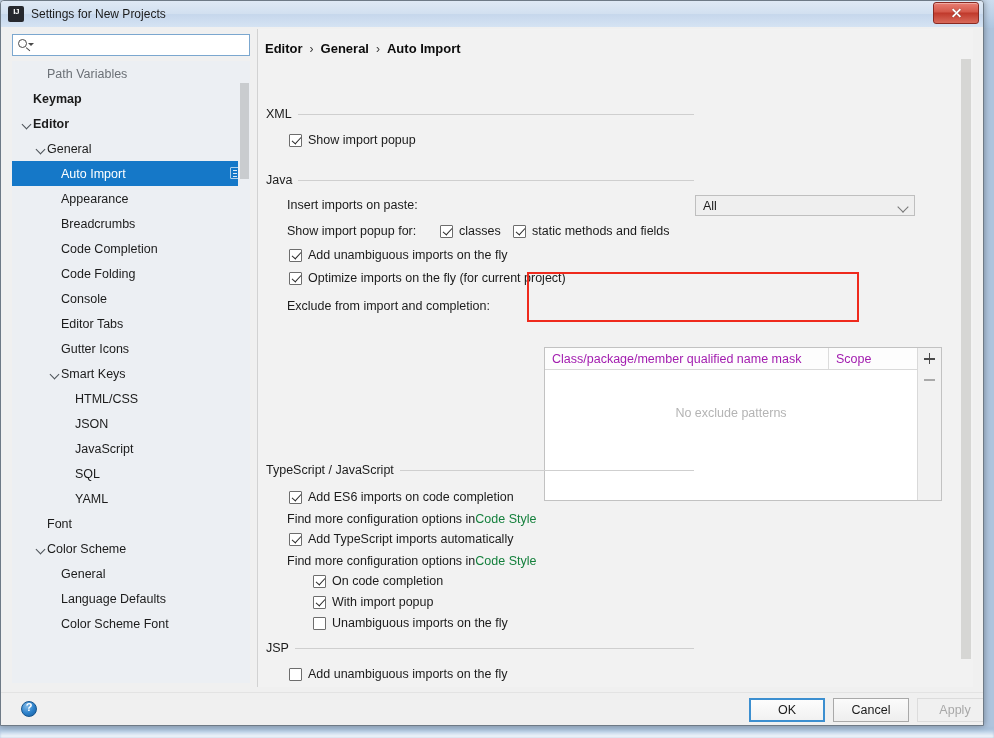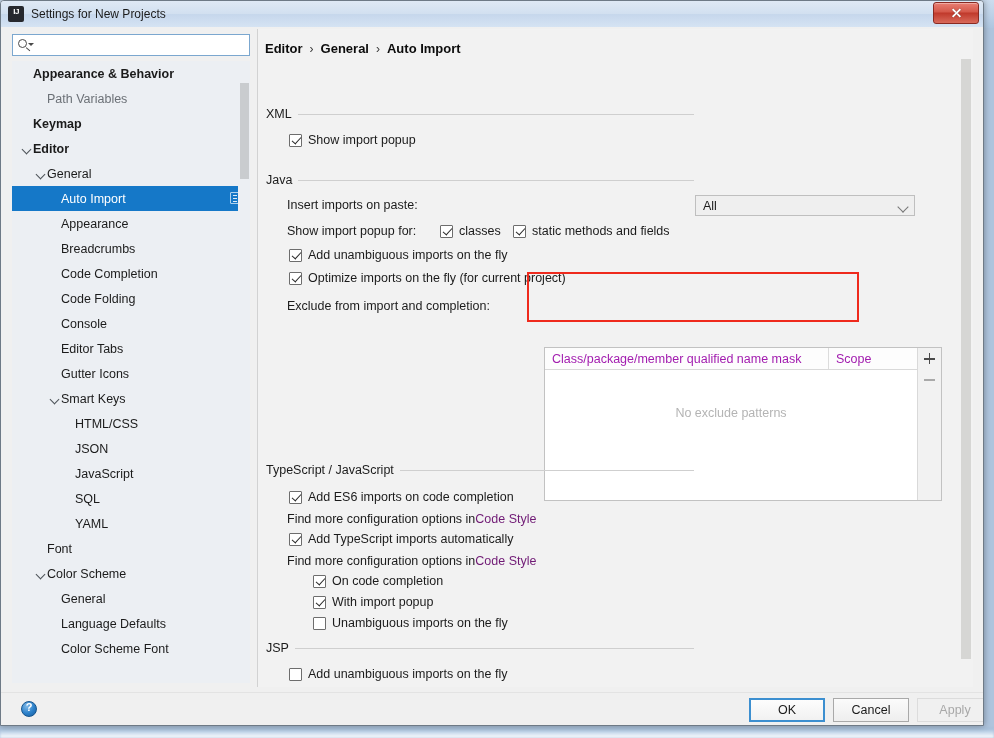--- a/index.html
+++ b/index.html
@@ -294,21 +294,21 @@
     width: 21px; height: 21px; position: relative; cursor: pointer;
   }
   .btn-plus::before, .btn-plus::after,
   .btn-minus::before {
     content: ""; position: absolute; background: #4a4a4a;
   }
   .btn-plus::before { left: 5px; top: 10px; width: 11px; height: 1.6px; }
   .btn-plus::after  { left: 9.7px; top: 5px; width: 1.6px; height: 11px; }
   .btn-minus::before{ left: 5px; top: 10px; width: 11px; height: 1.6px; background:#a9a9a9; }
 
-  .link { color: #701a75; text-decoration: none; cursor: pointer; }
+  .link { color: #15803d; text-decoration: none; cursor: pointer; }
 
   
   .main-scroll {
     position: absolute; right: 0; top: 30px; width: 15px; height: 628px;
     background: #f2f2f2;
   }
   .main-thumb {
     position: absolute; left: 3px; top: 0px; width: 10px; height: 600px;
     background: #d6d6d4;
   }
@@ -389,24 +389,20 @@
       <span class="search-icon">
         <span class="mag"></span>
           <span class="hdl"></span>
           <span class="car"></span>
       </span>
       <input class="search-input" type="text" placeholder="" style="">
     </div>
 
     <div class="tree-panel">
       <div id="tree-rows">
-          <div class="tree-row bold" style="padding-left: 8px;">
-            <span class="tw"></span>
-            <span>Appearance &amp; Behavior</span>
-          </div>
           <div class="tree-row faded" style="padding-left: 22px;">
             <span class="tw"></span>
             <span>Path Variables</span>
           </div>
           <div class="tree-row bold" style="padding-left: 8px;">
             <span class="tw"></span>
             <span>Keymap</span>
           </div>
           <div class="tree-row bold" style="padding-left: 8px;">
             <span class="tw open"></span>

